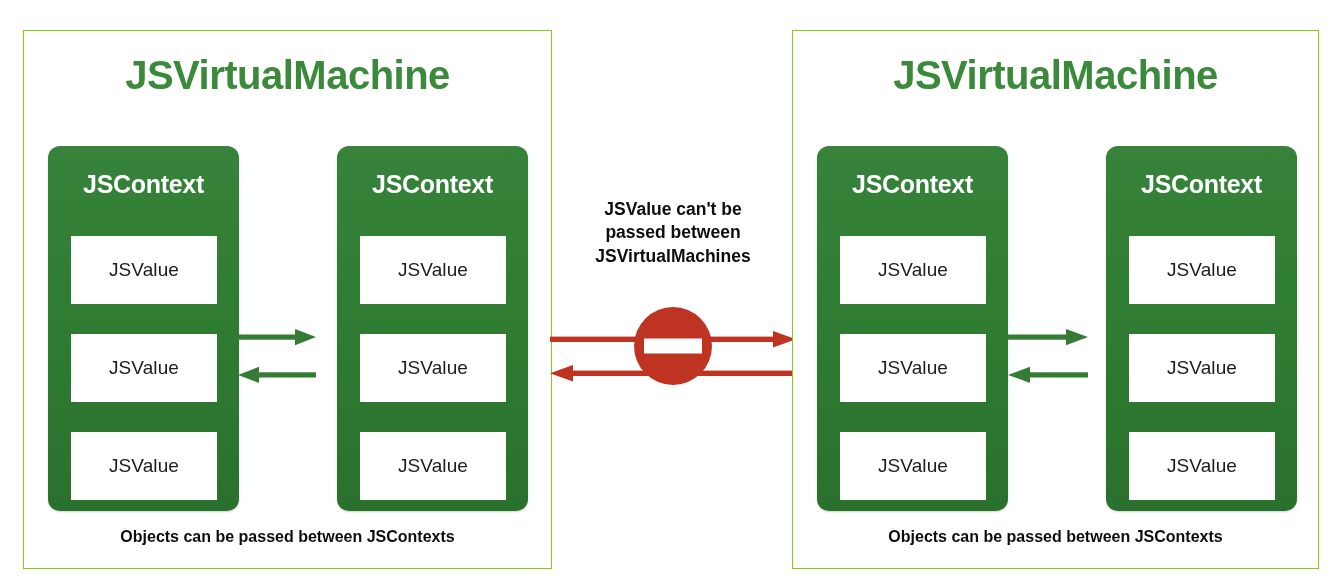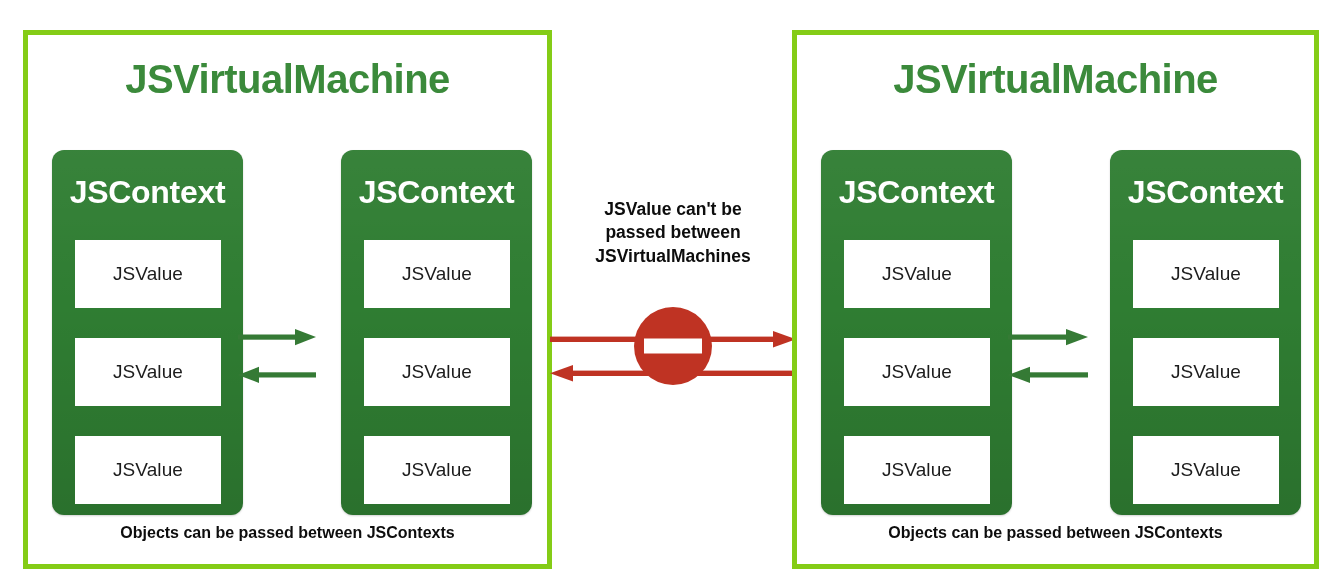--- a/index.html
+++ b/index.html
@@ -19,21 +19,21 @@
     height: 584px;
     background: #ffffff;
     overflow: hidden;
   }
 
   
   .vm-panel {
     position: absolute;
     box-sizing: border-box;
     background: #ffffff;
-    border: 5px solid #84cc16;
+    border: 1px solid #84cc16;
   }
   #vm-panel-left  { left: 23px;  top: 30px; width: 529px; height: 539px; }
   #vm-panel-right { left: 792px; top: 30px; width: 527px; height: 539px; }
 
   .vm-title {
     position: absolute;
     left: 0;
     right: 0;
     top: 22px;
     text-align: center;
@@ -78,21 +78,21 @@
     left: 0; right: 0; top: 0; bottom: 0;
     background: linear-gradient(to bottom, rgba(255,255,255,0.045) 0%, rgba(255,255,255,0.0) 42%, rgba(0,0,0,0.10) 100%);
     pointer-events: none;
   }
 
   .ctx-title {
     position: absolute;
     left: 0; right: 0;
     top: 24px;
     text-align: center;
-    font-size: 32px;
+    font-size: 25px;
     font-weight: bold;
     color: #ffffff;
     letter-spacing: -0.3px;
     white-space: nowrap;
     z-index: 2;
   }
 
   .jsvalue-box {
     position: absolute;
     box-sizing: border-box;

